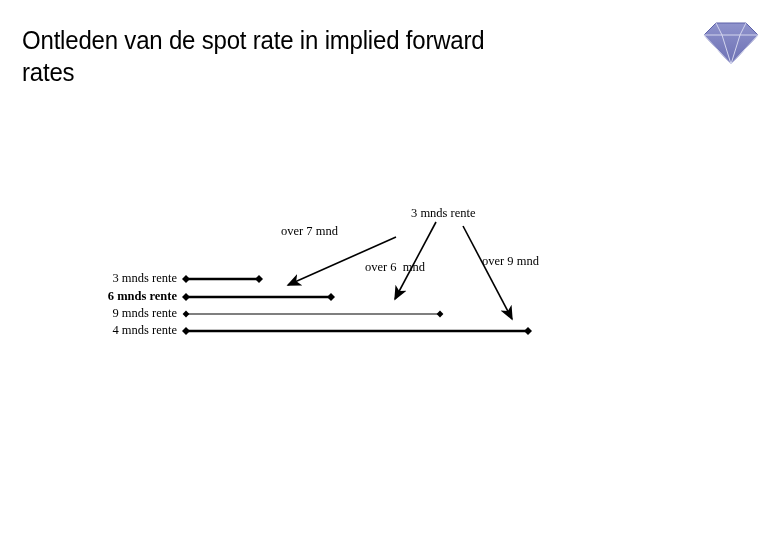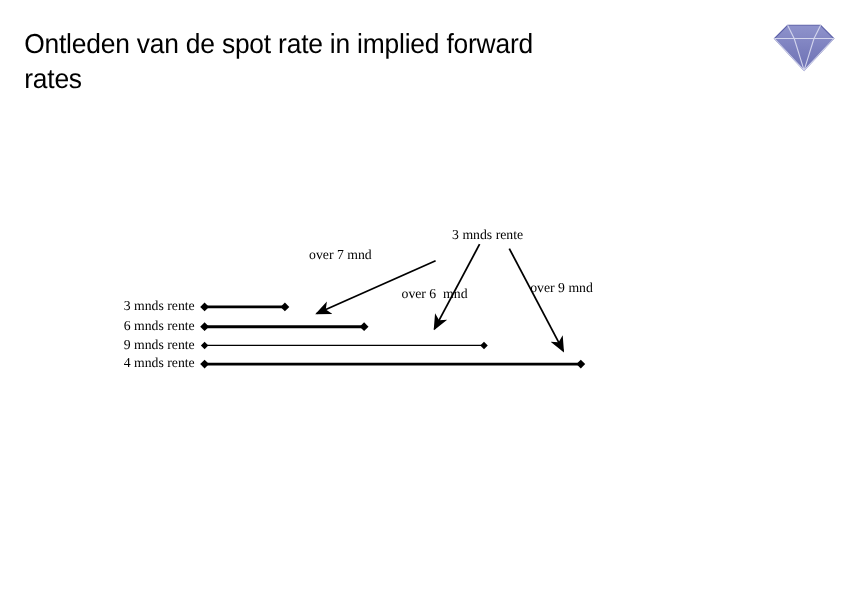--- a/index.html
+++ b/index.html
@@ -61,21 +61,21 @@
   .row-label {
     position: absolute;
     right: 603px;            
     text-align: right;
     white-space: nowrap;
     font-family: "Liberation Serif", serif;
     font-size: 12.5px;
     color: #000000;
   }
   .row-label.r0 { top: 271px; }
-  .row-label.r1 { top: 289px; }
+  .row-label.r1 { top: 289px; font-weight: bold; }
   .row-label.r2 { top: 306px; }
   .row-label.r3 { top: 323px; }
 
   
   .anno {
     position: absolute;
     white-space: pre;
     font-family: "Liberation Serif", serif;
     font-size: 12.5px;
     color: #000000;

